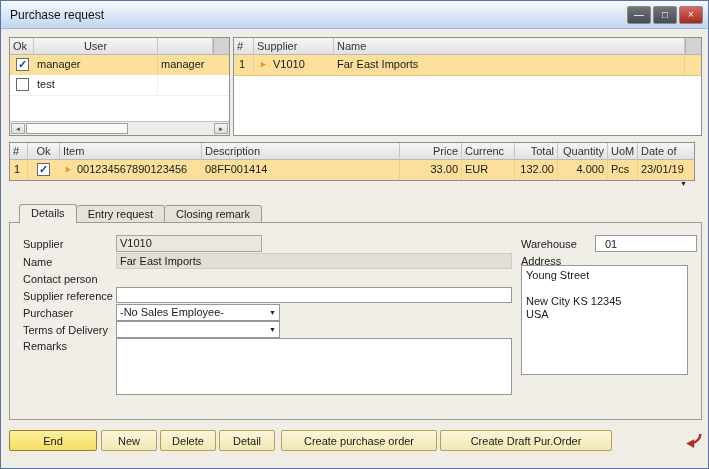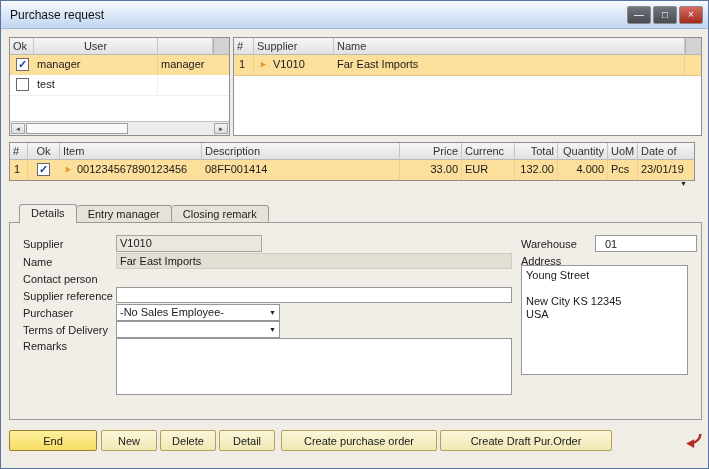--- a/index.html
+++ b/index.html
@@ -157,21 +157,21 @@
       <span class="cell r" style="left:548px;width:50px">4.000</span>
       <span class="cell" style="left:598px;width:30px">Pcs</span>
       <span class="cell" style="left:628px;width:58px;border-right:none">23/01/19</span>
     </div>
   </div>
 
   <span class="chev">▼</span>
 
   <div class="tabs">
     <div class="tab active">Details</div>
-    <div class="tab">Entry manager</div>
+    <div class="tab">Entry request</div>
     <div class="tab">Closing remark</div>
   </div>
 
   <div class="formpanel"></div>
 
   <span class="lbl" style="left:22px;top:237px">Supplier</span>
   <div class="ffield gray" style="left:115px;top:234px;width:146px">V1010</div>
 
   <span class="lbl" style="left:22px;top:255px">Name</span>
   <div class="ffield strip" style="left:115px;top:252px;width:396px;height:16px">Far East Imports</div>

